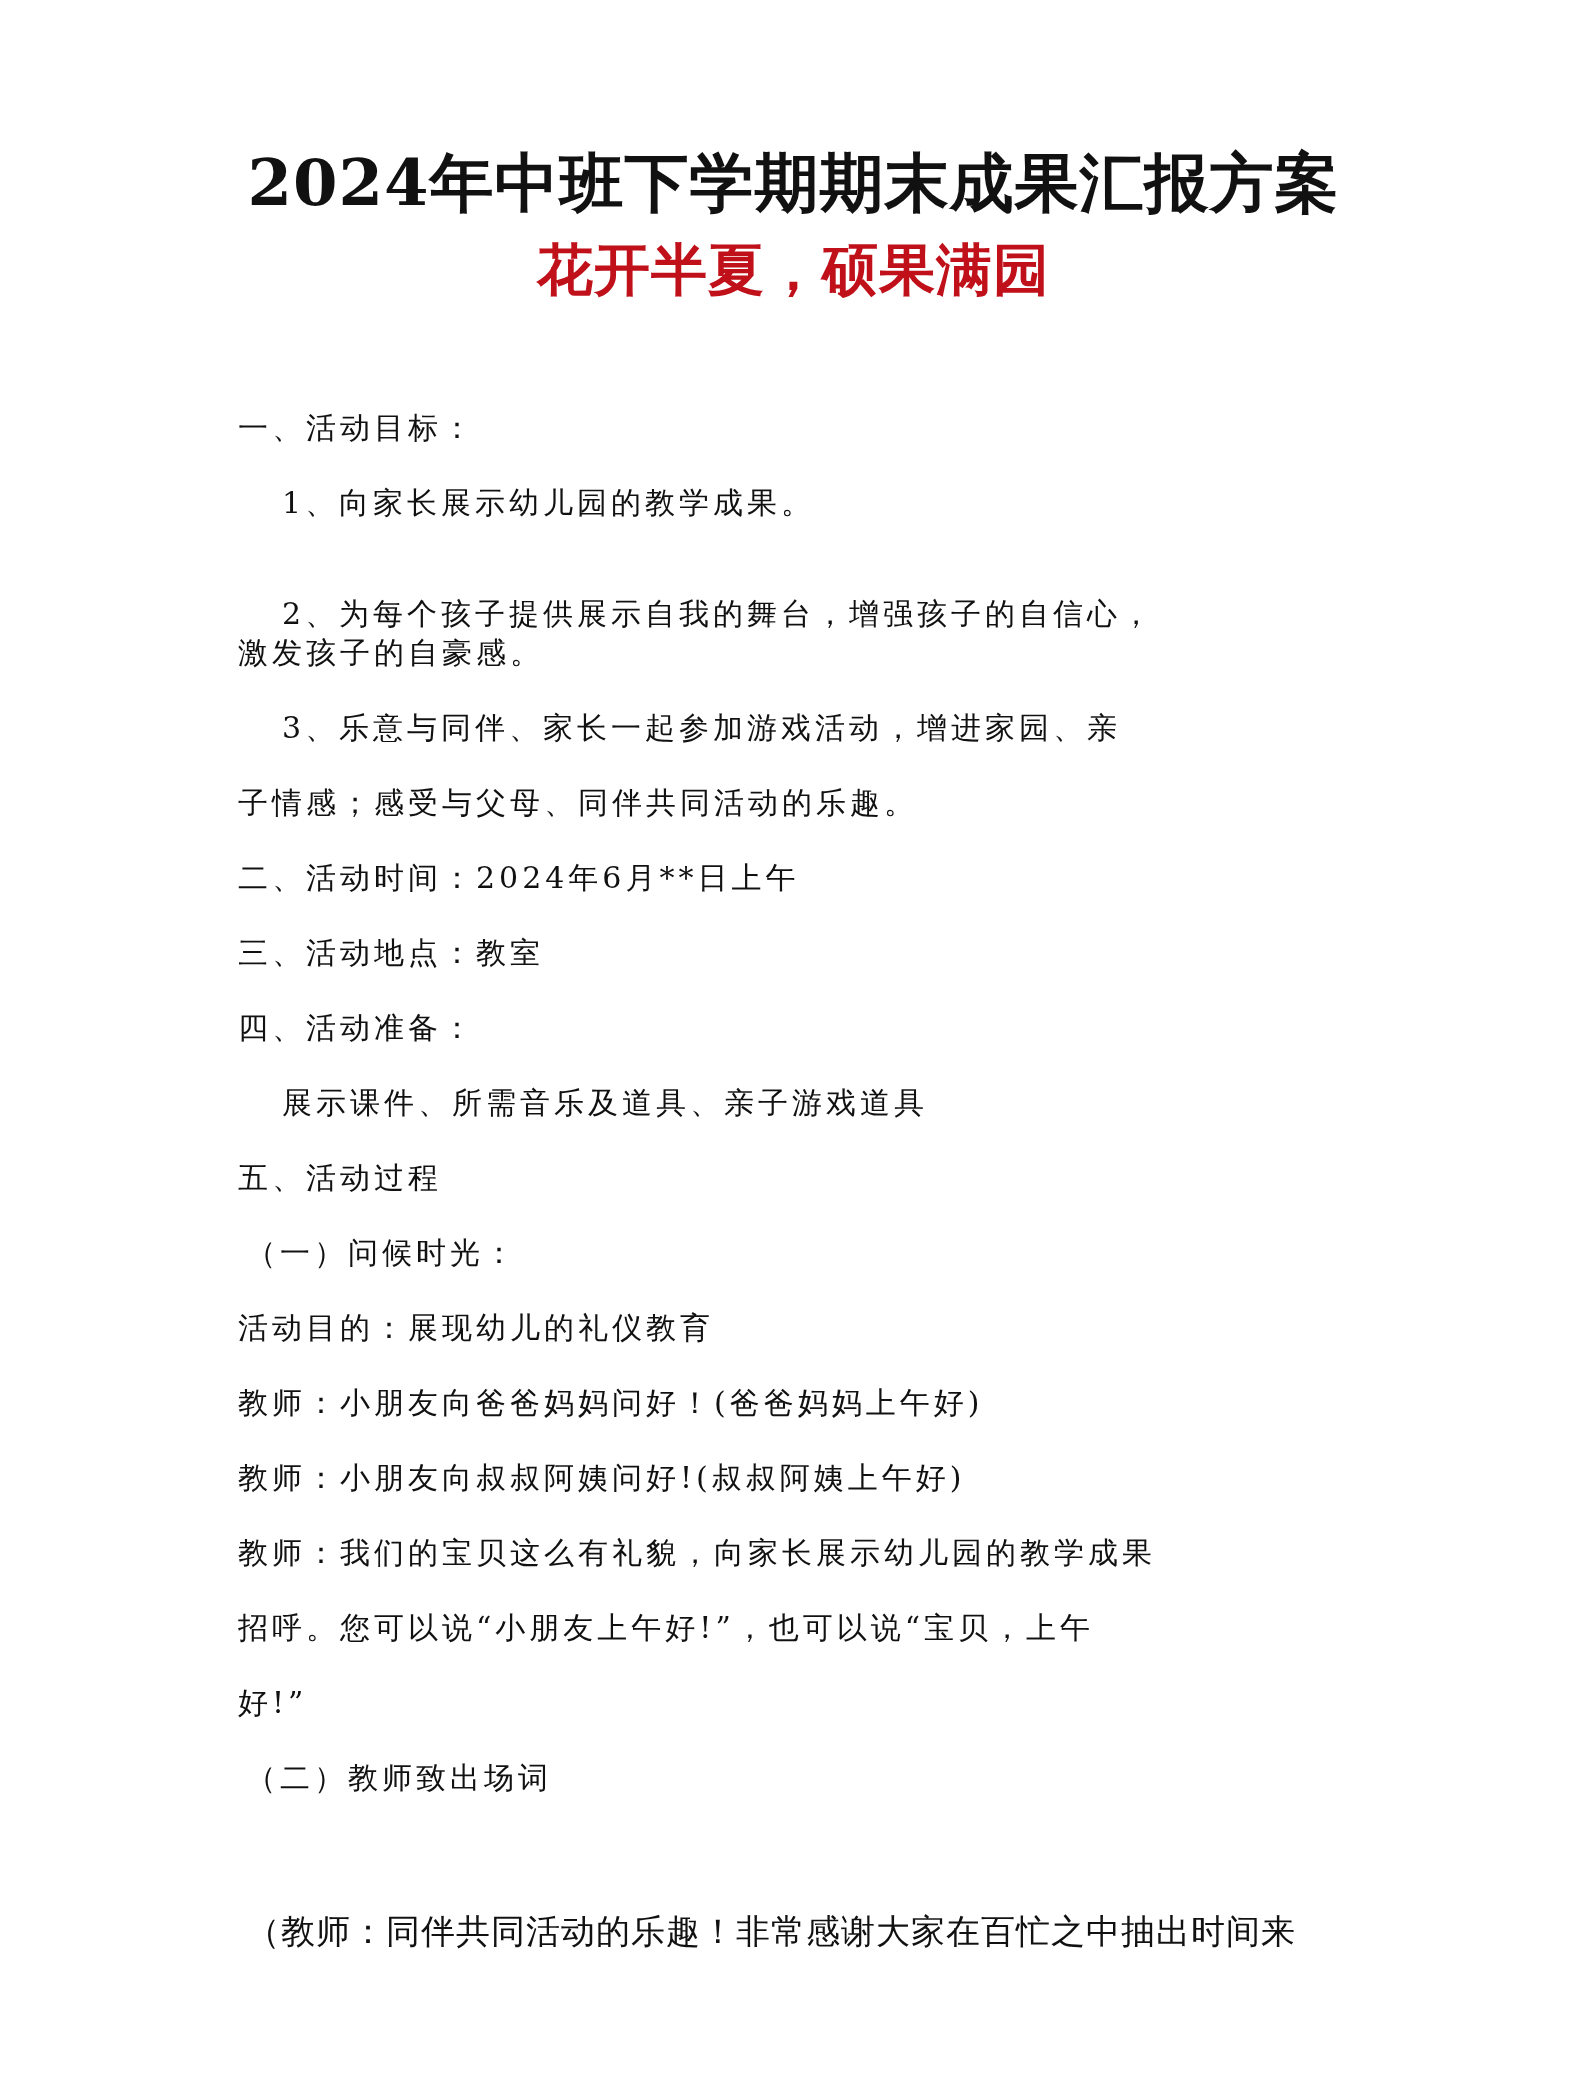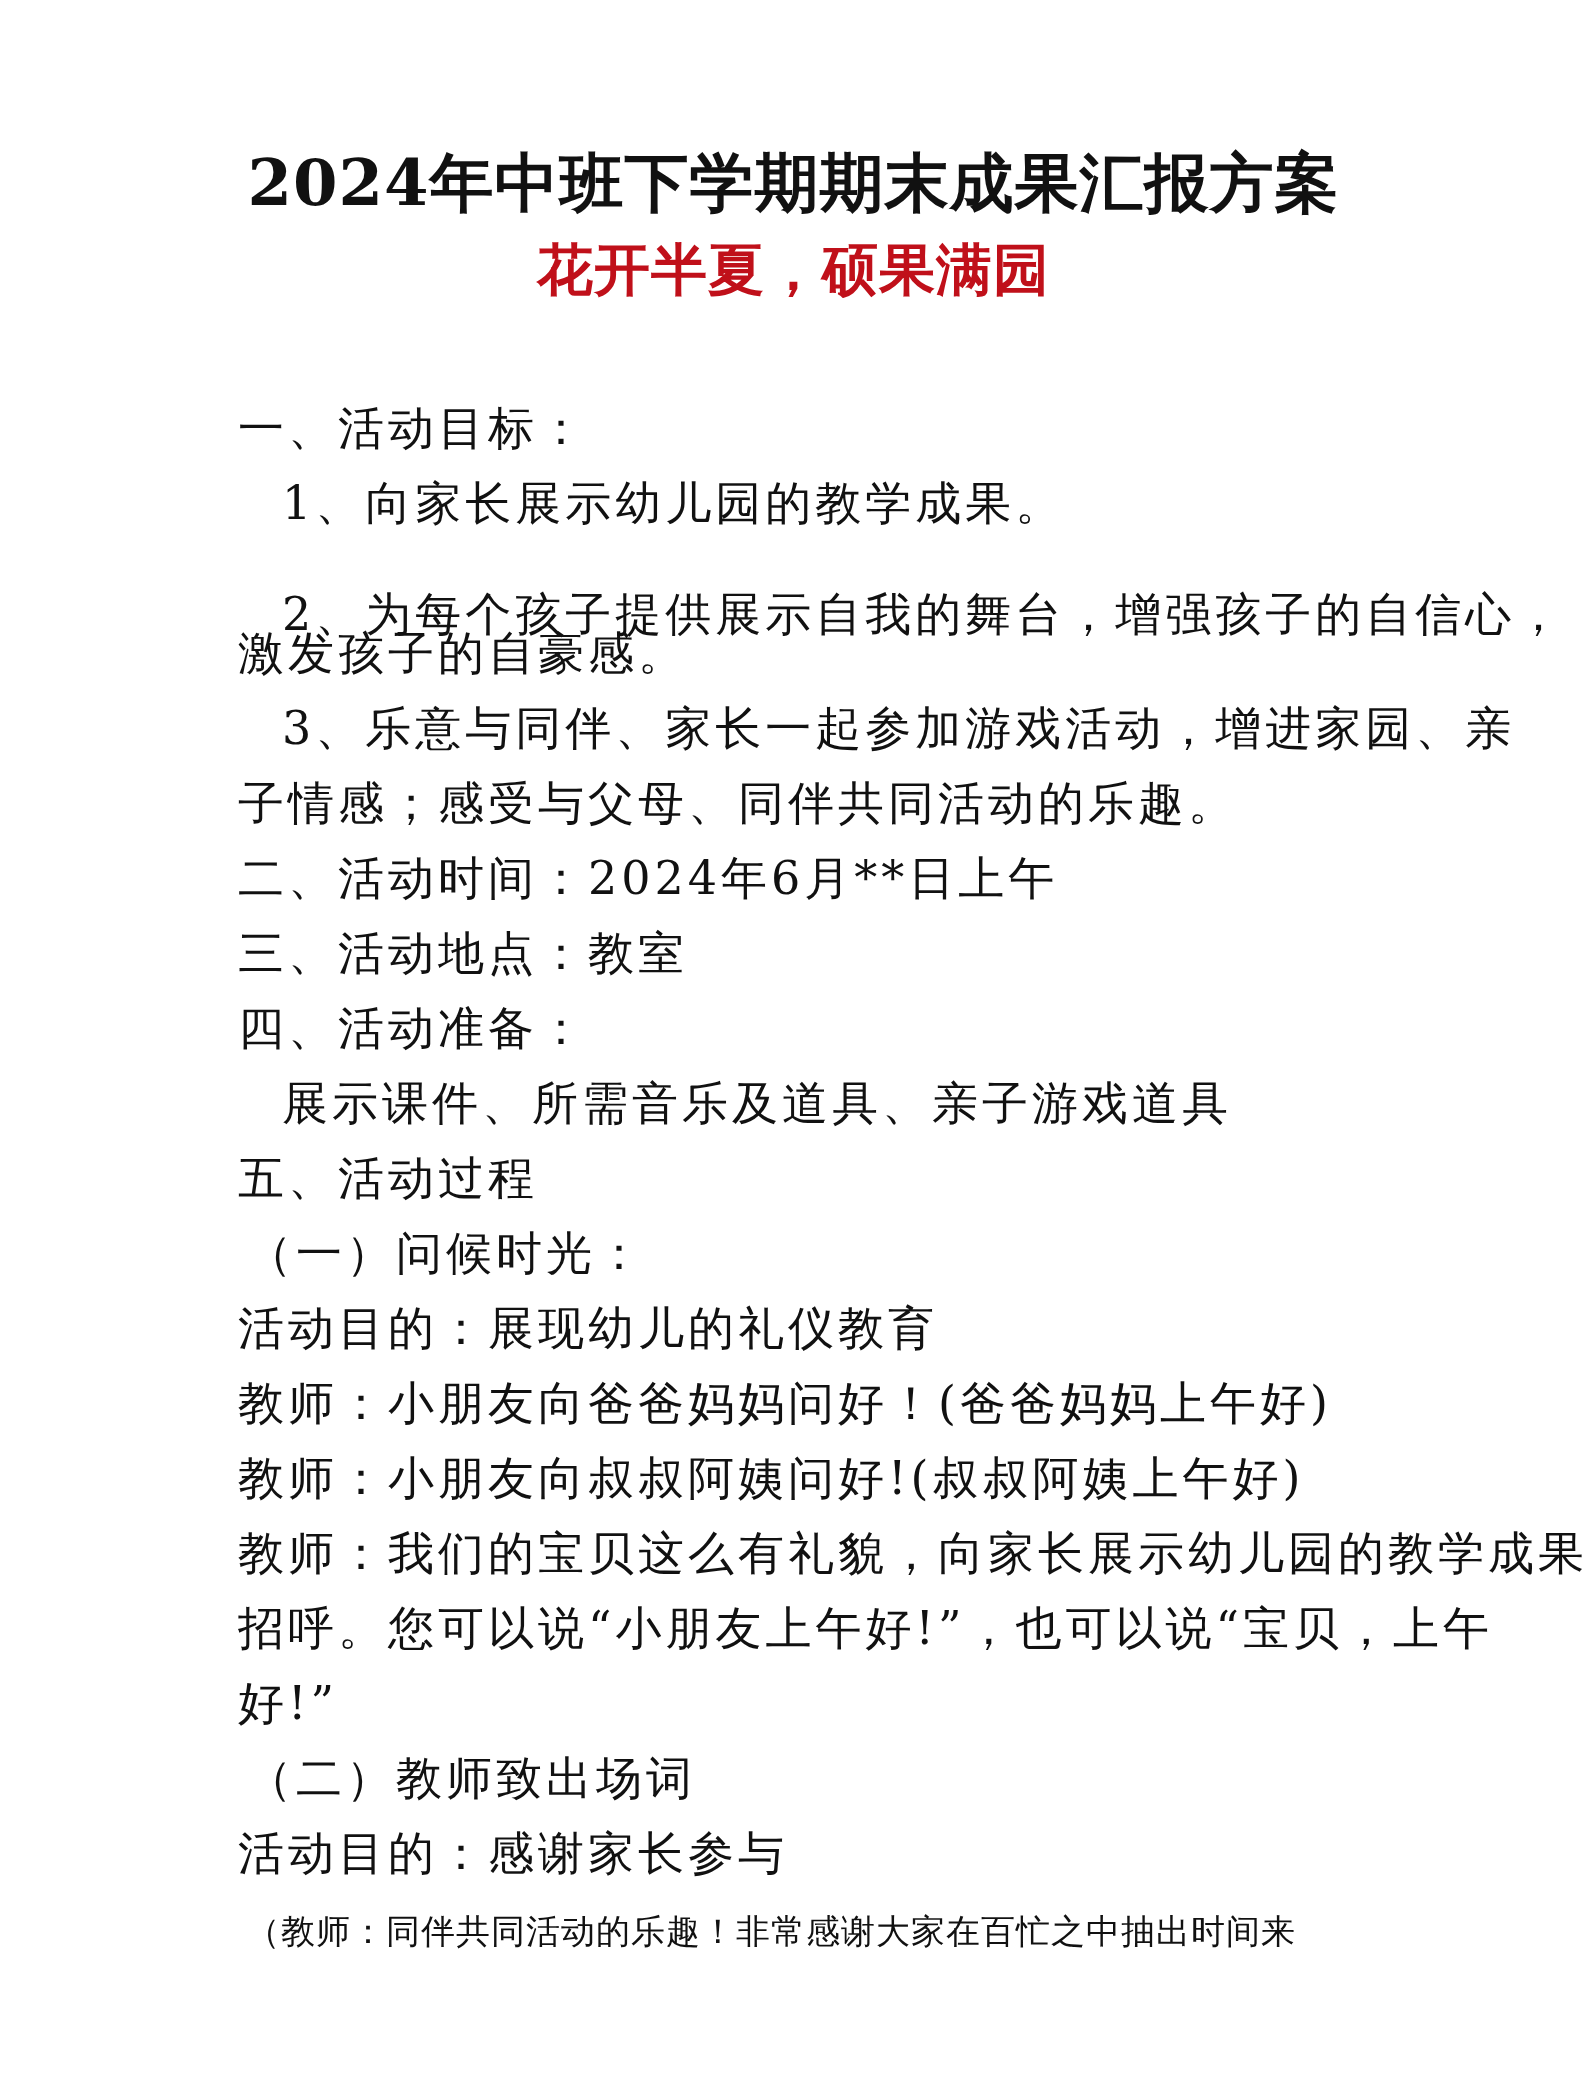--- a/index.html
+++ b/index.html
@@ -41,21 +41,21 @@
     top: 235px;
     font-size: 56px;
     line-height: 68px;
     font-weight: bold;
     letter-spacing: 1px;
   }
   .line {
     position: absolute;
     left: 238px;
     white-space: nowrap;
-    font-size: 46px;
+    font-size: 30px;
     line-height: 50px;
     letter-spacing: 4px;
     color: #111111;
   }
   .line.indent { left: 282px; }
   .line.paren { left: 246px; }
   .line.small { font-size: 34px; letter-spacing: 1px; }
 </style>
 </head>
 <body>
@@ -76,15 +76,14 @@
   <div class="line indent" style="top:1078px;">展示课件、所需音乐及道具、亲子游戏道具</div>
   <div class="line" style="top:1153px;">五、活动过程</div>
   <div class="line paren" style="top:1228px;">（一）问候时光：</div>
   <div class="line" style="top:1303px;">活动目的：展现幼儿的礼仪教育</div>
   <div class="line" style="top:1378px;">教师：小朋友向爸爸妈妈问好！(爸爸妈妈上午好)</div>
   <div class="line" style="top:1453px;">教师：小朋友向叔叔阿姨问好!(叔叔阿姨上午好)</div>
   <div class="line" style="top:1528px;">教师：我们的宝贝这么有礼貌，向家长展示幼儿园的教学成果</div>
   <div class="line" style="top:1603px;">招呼。您可以说“小朋友上午好!”，也可以说“宝贝，上午</div>
   <div class="line" style="top:1678px;">好!”</div>
   <div class="line paren" style="top:1753px;">（二）教师致出场词</div>
-  <div class="line" style="top:1828px;">活动目的：感谢家长参与</div>
   <div class="line paren small" style="top:1906px;">（教师：同伴共同活动的乐趣！非常感谢大家在百忙之中抽出时间来</div>
 </div>
 
 </body></html>

